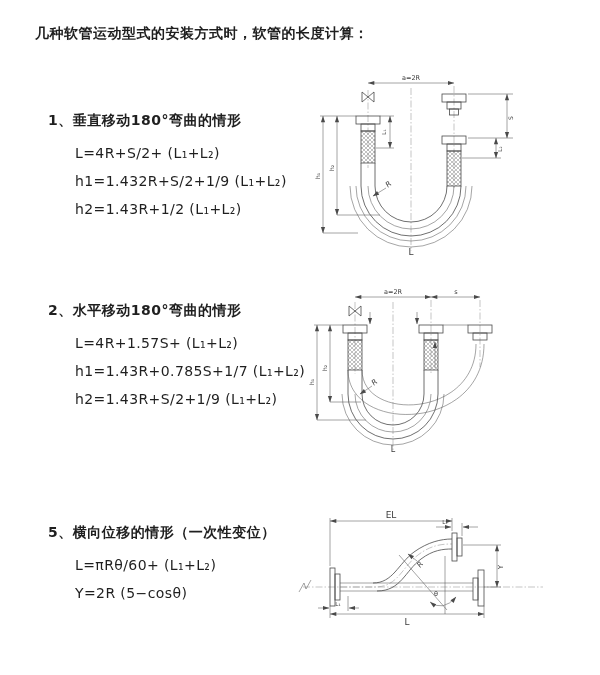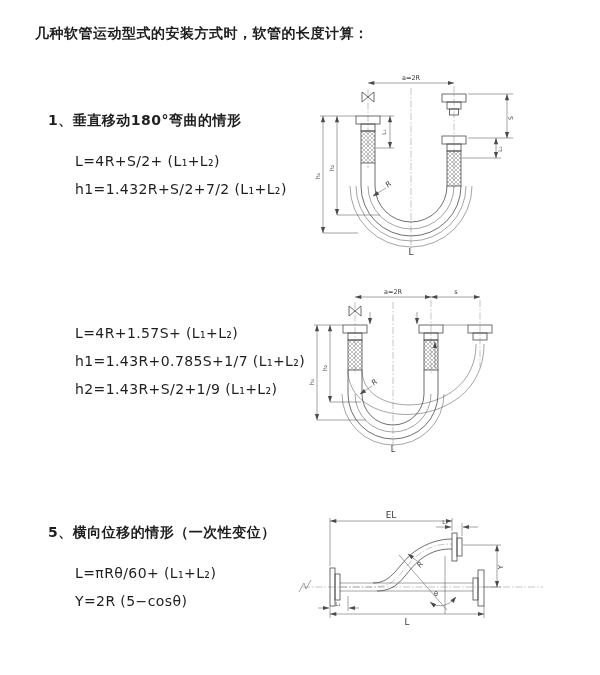--- a/index.html
+++ b/index.html
@@ -7,21 +7,21 @@
     position:relative;width:600px;height:675px;background:#ffffff;
     font-family:"DejaVu Sans","Liberation Sans",sans-serif;
     color:#1f1f1f;overflow:hidden;
   }
   .doc-title{
     position:absolute;left:35px;top:25px;font-size:14px;font-weight:bold;
     letter-spacing:0.5px;white-space:nowrap;
   }
   .section{position:absolute;left:48px;width:300px;}
   .sec-heading{font-size:14px;font-weight:bold;letter-spacing:0.5px;white-space:nowrap;}
-  .formulas{margin-top:17px;margin-left:27px;}
+  .formulas{margin-top:9px;margin-left:27px;}
   .formula{font-size:14px;line-height:28px;letter-spacing:0.4px;white-space:nowrap;}
   #sec1{top:112px;}
   #sec2{top:302px;}
   #sec3{top:524px;}
   .diagram{position:absolute;}
   #dia1{left:310px;top:68px;}
   #dia2{left:306px;top:282px;}
   #dia3{left:295px;top:496px;}
   svg{display:block;}
   svg text{fill:#3a3a3a;font-family:"DejaVu Sans","Liberation Sans",sans-serif;}
@@ -34,25 +34,27 @@
 <body>
 
 <div id="page">
 
   <div class="doc-title">几种软管运动型式的安装方式时，软管的长度计算：</div>
 
   <div class="section" id="sec1">
     <div class="sec-heading">1、垂直移动180°弯曲的情形</div>
     <div class="formulas">
       <div class="formula">L=4R+S/2+ (L₁+L₂)</div>
-      <div class="formula">h1=1.432R+S/2+7/2 (L₁+L₂)</div>
+      <div class="formula">h1=1.432R+S/2+1/9 (L₁+L₂)</div>
+      <div class="formula">h2=1.43R+1/2 (L₁+L₂)</div>
     </div>
   </div>
 
   <div class="section" id="sec2">
+    <div class="sec-heading">2、水平移动180°弯曲的情形</div>
     <div class="formulas">
       <div class="formula">L=4R+1.57S+ (L₁+L₂)</div>
       <div class="formula">h1=1.43R+0.785S+1/7 (L₁+L₂)</div>
       <div class="formula">h2=1.43R+S/2+1/9 (L₁+L₂)</div>
     </div>
   </div>
 
   <div class="section" id="sec3">
     <div class="sec-heading">5、横向位移的情形（一次性变位）</div>
     <div class="formulas">

